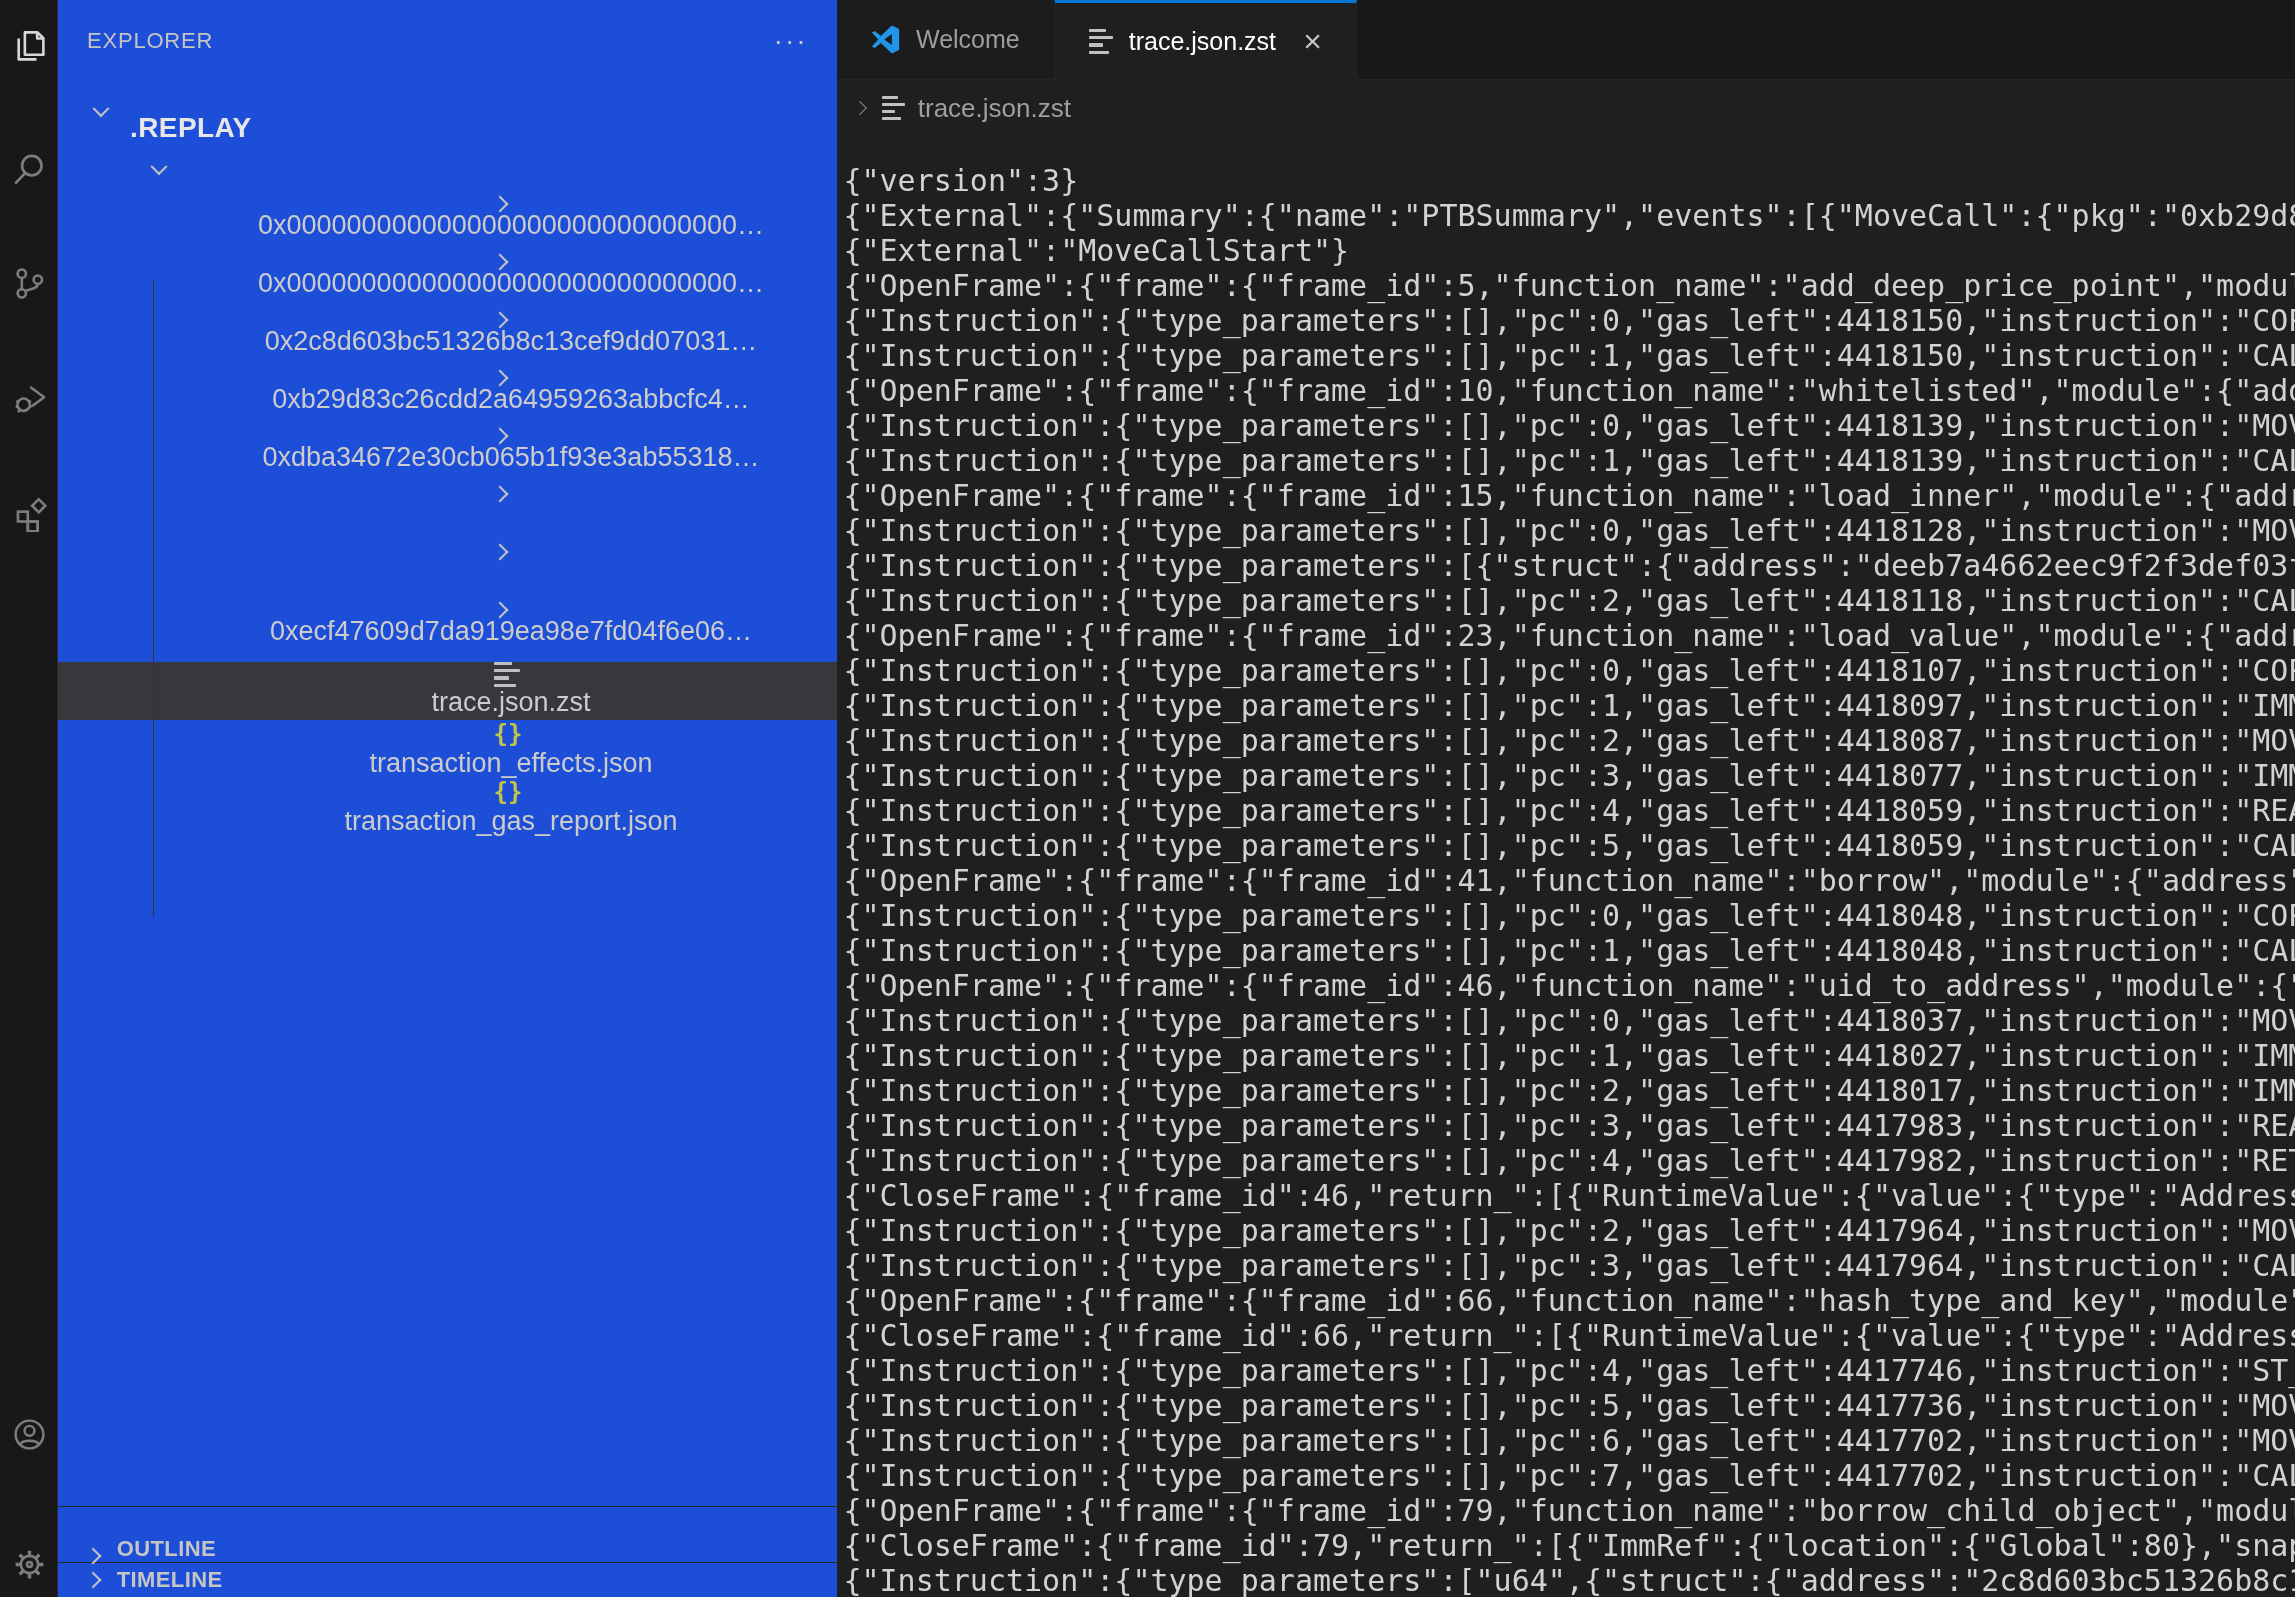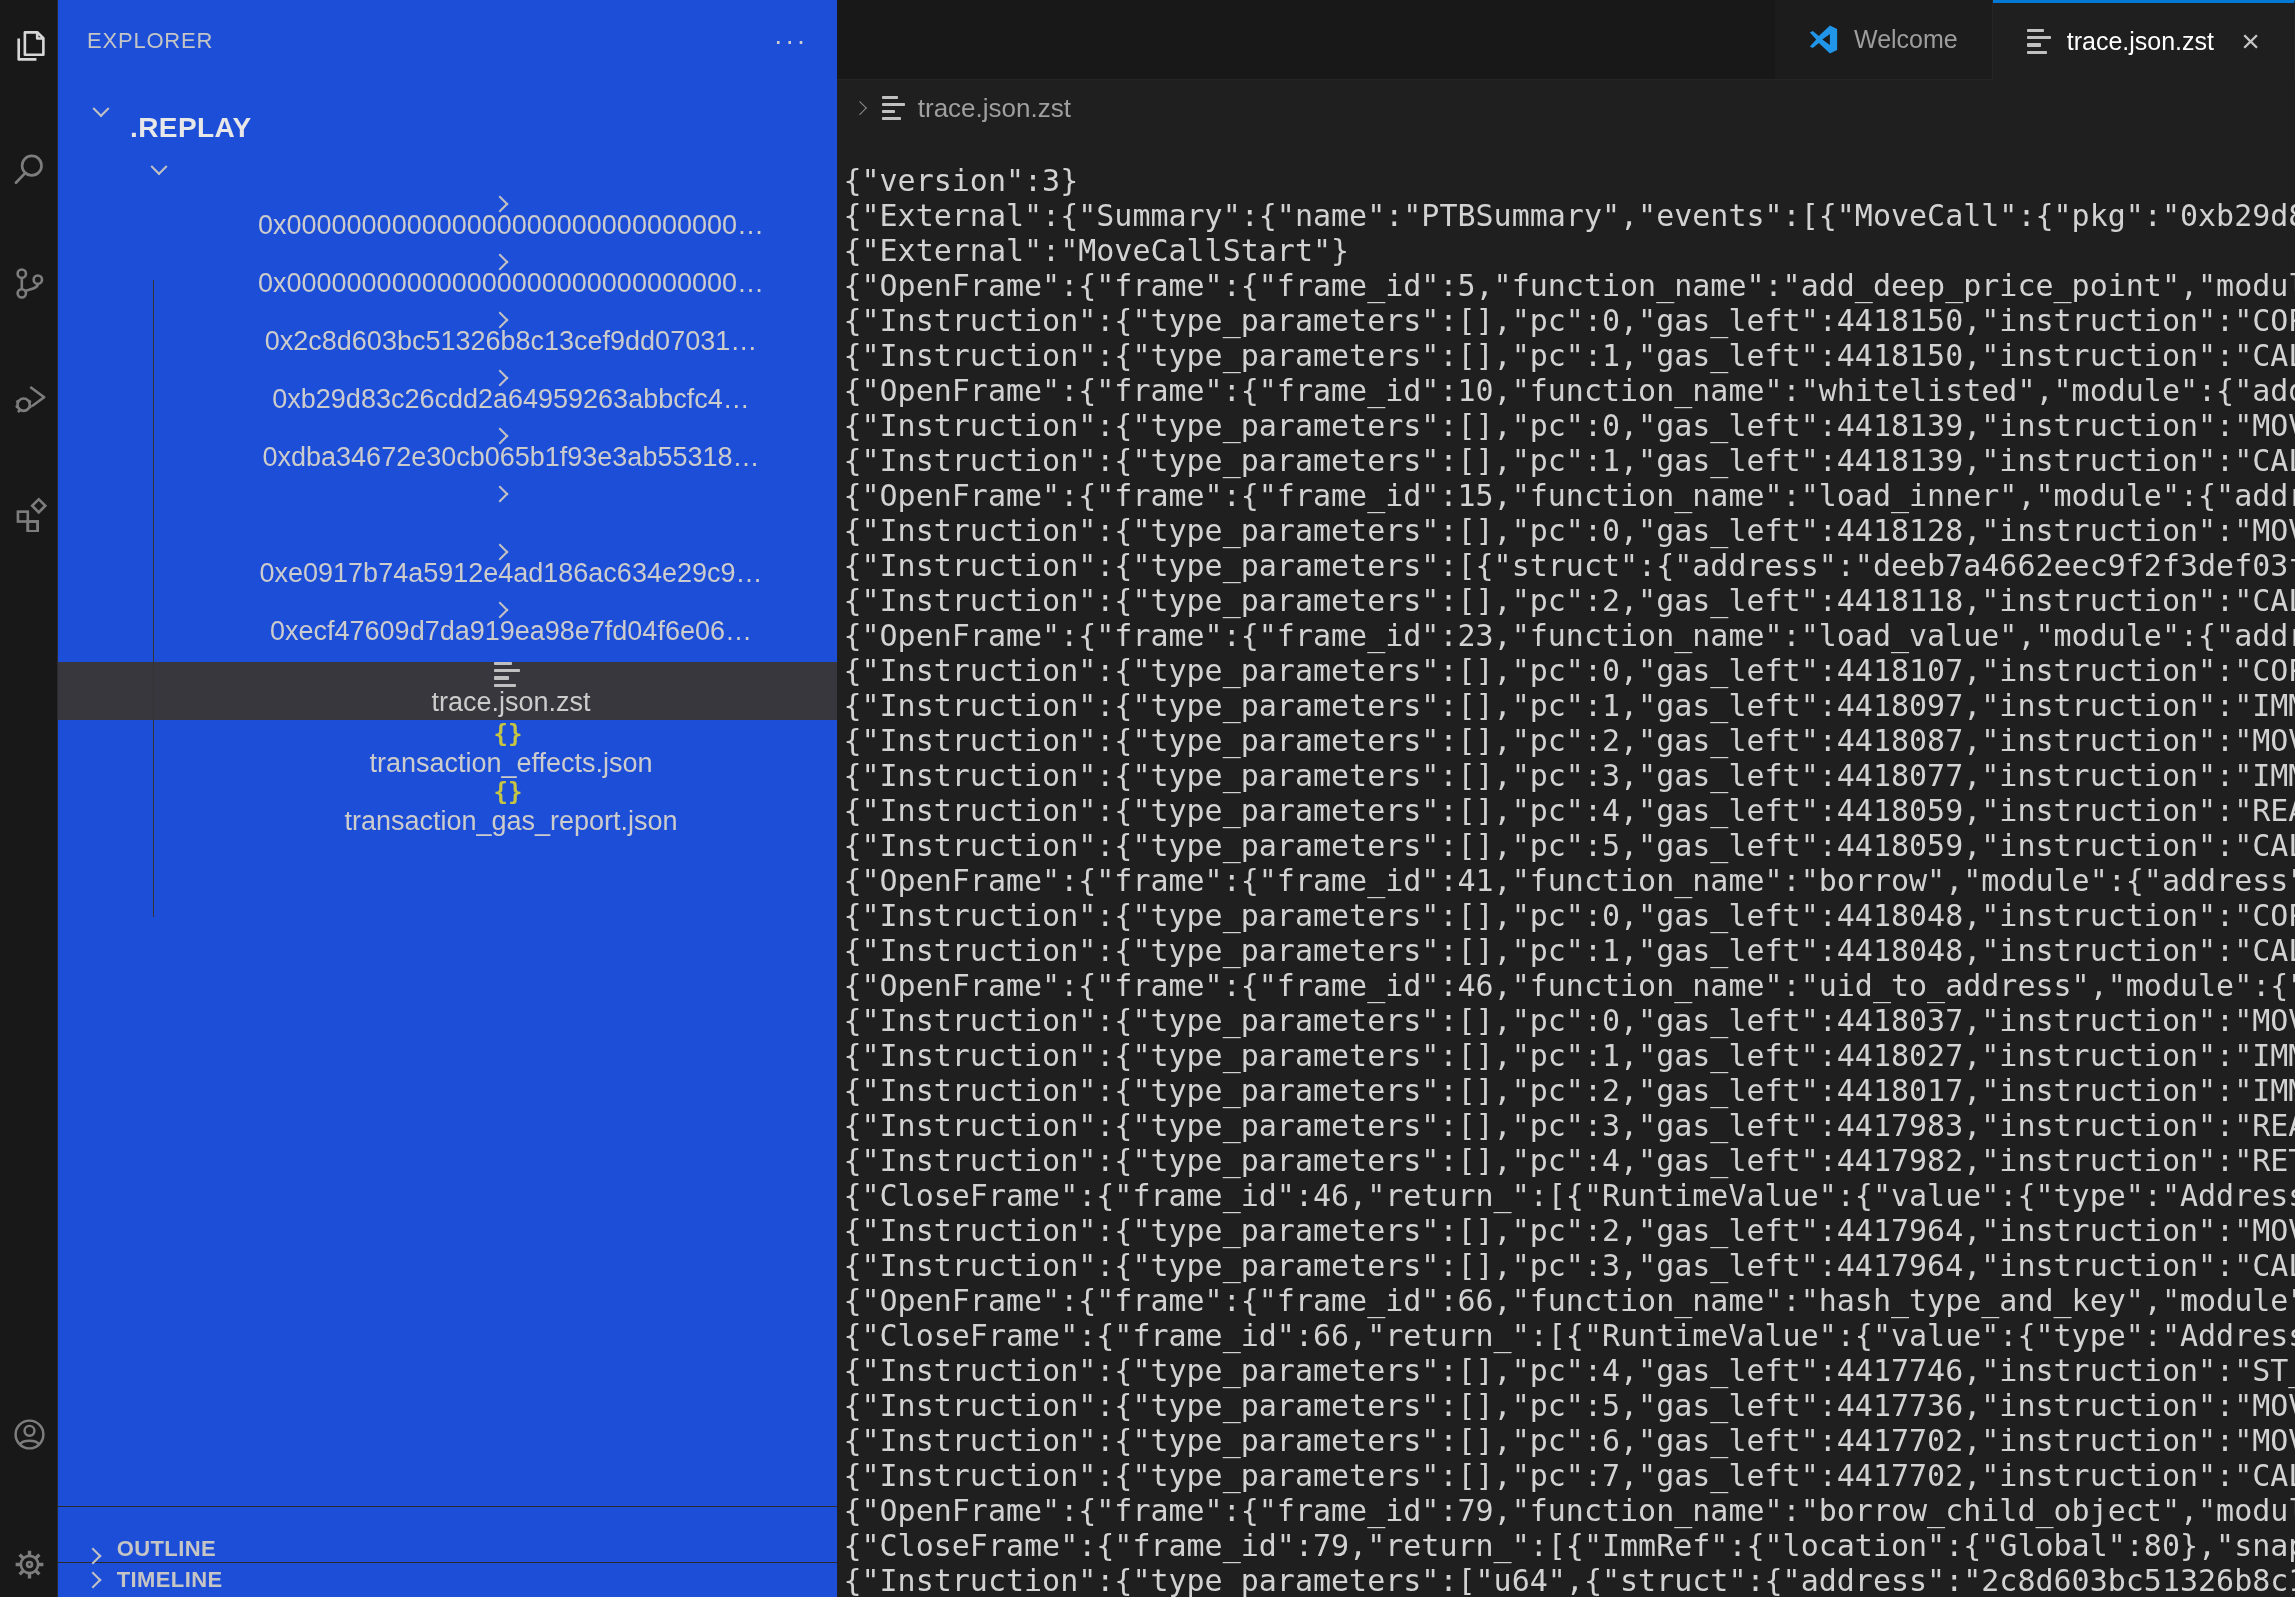--- a/index.html
+++ b/index.html
@@ -46,21 +46,21 @@
   .zst-lines i:nth-child(3){width:58%;}
   .zst-lines i:nth-child(4){width:85%;}
   .json-glyph{font-family:"DejaVu Sans Mono",monospace;font-weight:700;font-size:24px;color:#c5c543;}
   .tree-label{white-space:nowrap;overflow:hidden;}
   .bottom-panels{position:absolute;left:0;right:0;bottom:0;}
   .panel-row{height:56px;border-top:0.8px solid #2b2b2b;display:flex;align-items:flex-end;padding-left:29px;gap:17.7px;}
   .panel-row.clipped{height:35px;align-items:center;}
   .panel-label{font-weight:700;font-size:22px;color:#c5c5c5;letter-spacing:0.4px;}
   
   .editor{flex:1;display:flex;flex-direction:column;background:#1f1f1f;min-width:0;}
-  .tabbar{height:80px;flex:none;background:#181818;display:flex;border-bottom:0.8px solid #252526;justify-content:flex-end;}
+  .tabbar{height:80px;flex:none;background:#181818;display:flex;border-bottom:0.8px solid #252526;}
   .tab{display:flex;align-items:center;padding:0 34px;gap:16px;font-size:25px;cursor:pointer;position:relative;}
   .tab.inactive{background:#1c1c1c;color:#9d9d9d;border-right:0.8px solid #252526;}
   .tab.active{background:#1f1f1f;color:#ffffff;border-right:0.8px solid #252526;border-top:3.2px solid #0078d4;margin-bottom:-0.8px;}
   .tab .vscode-logo{width:29px;height:29px;}
   .tab .zst-lines{width:24px;}
   .tab-close{font-size:32px;color:#c5c5c5;margin-left:11.3px;line-height:1;}
   .breadcrumb{height:56px;flex:none;display:flex;align-items:center;padding-left:13px;gap:13px;font-size:26px;color:#9f9f9f;white-space:nowrap;}
   .bc-sep{display:inline-block;width:9.7px;height:9.7px;border-right:1.9px solid #8a8a8a;border-top:1.9px solid #8a8a8a;transform:rotate(45deg);margin:0 4.8px;}
   .breadcrumb .zst-lines{width:22.5px;}
   .code{flex:1;overflow:hidden;padding:26.5px 0 0 6.4px;font-family:"DejaVu Sans Mono",monospace;font-size:30px;line-height:35px;color:#d2d2d2;}
@@ -177,21 +177,20 @@
   </div>
         <div class="tree-row ind-2">
     <span class="twisty">
             <span class="chev right"></span>
           </span>
   </div>
         <div class="tree-row ind-2">
     <span class="twisty">
             <span class="chev right"></span>
           </span>
-    <span class="tree-label">0xe0917b74a5912e4ad186ac634e29c9…</span>
   </div>
         <div class="tree-row ind-2">
     <span class="twisty">
             <span class="chev right"></span>
           </span>
     <span class="tree-label">0xecf47609d7da919ea98e7fd04f6e06…</span>
   </div>
         <div class="tree-row ind-2 selected">
     <span class="fileicon">
             <span class="zst-lines">

